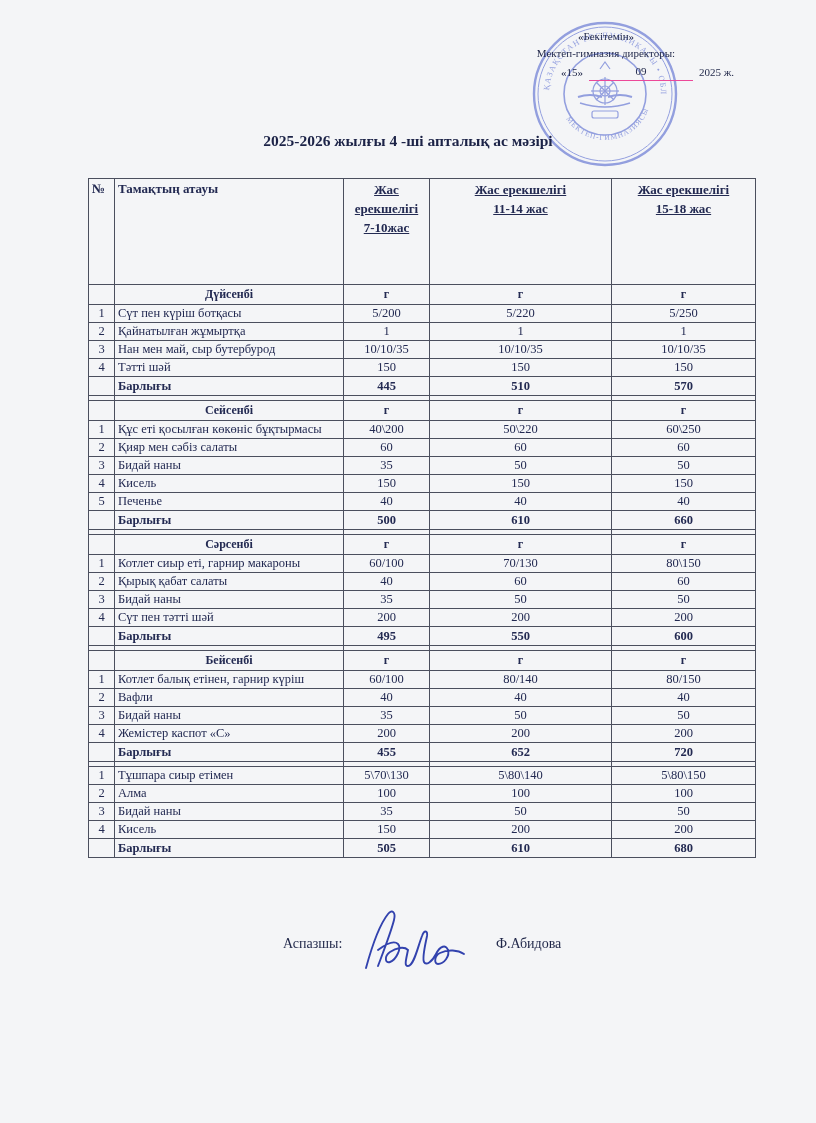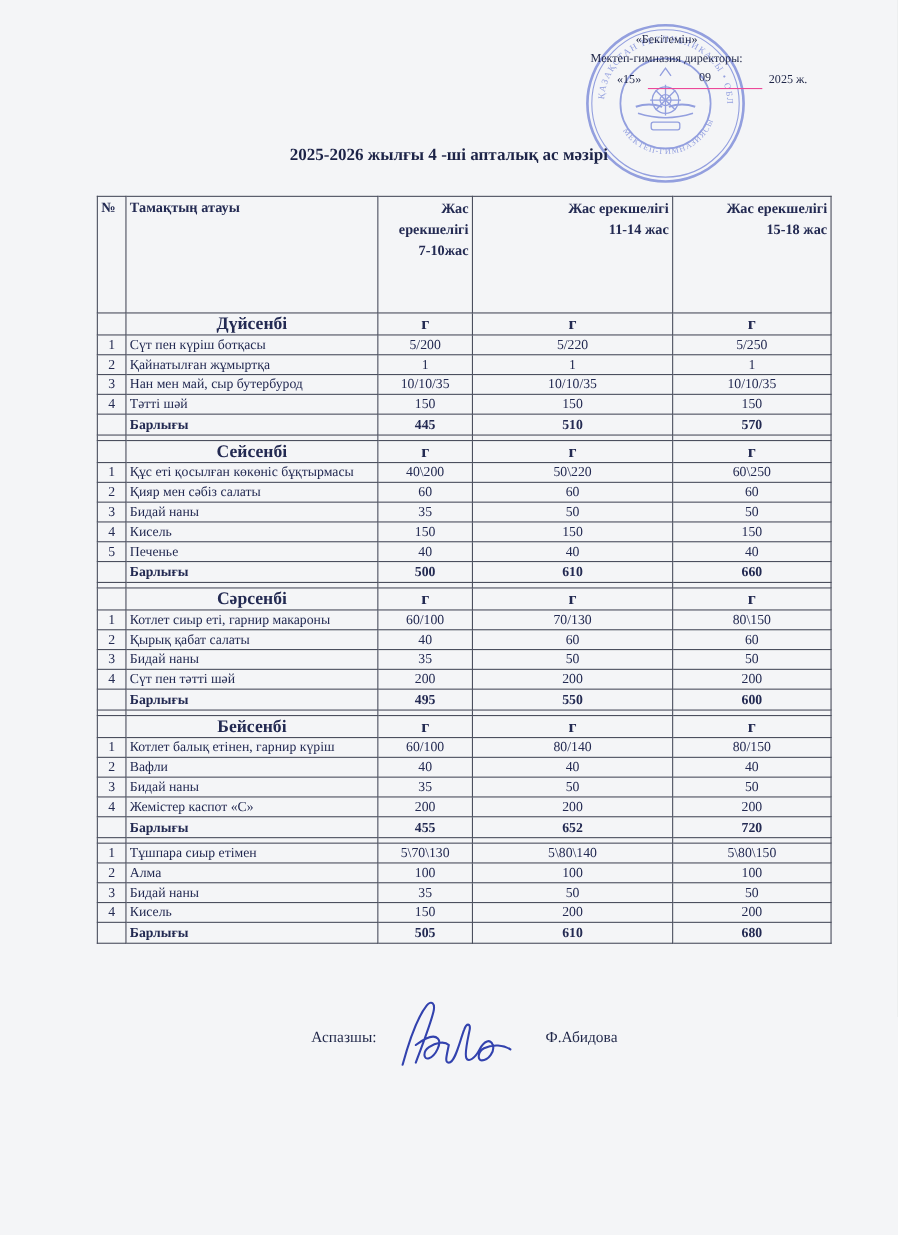--- a/index.html
+++ b/index.html
@@ -27,25 +27,25 @@
     position:absolute; left:75px; top:130px; width:666px;
     text-align:center; font-weight:bold; font-size:15.5px; line-height:1.45; color:#1c2347;
   }
   
   .menu-table-wrap{position:absolute; left:88px; top:178px; width:667px;}
   table.menu{border-collapse:collapse; table-layout:fixed; width:667px; font-size:12.5px; color:#232a52;}
   table.menu td, table.menu th{border:1px solid #4b4f5e; padding:0 3px; overflow:hidden;}
   table.menu thead th{vertical-align:top; padding-top:2px; font-weight:bold; font-size:13px; height:103px;}
   th.h-num{text-align:left; padding-left:4px;}
   th.h-name{text-align:left; padding-left:6px;}
-  th.h-age{text-align:right; white-space:pre-line; line-height:1.45;}
+  th.h-age{text-align:center; white-space:pre-line; line-height:1.45;text-decoration:underline;}
   td.c-num{text-align:center; height:17px;}
   td.c-name{text-align:left; padding-left:6px; line-height:1.3; padding-top:1px; padding-bottom:1px;}
   td.c-val{text-align:center;}
-  tr.day-row td{font-weight:bold; font-size:16px; height:19px;}
+  tr.day-row td{font-weight:bold; font-size:12px; height:19px;}
   tr.day-row td.c-day{text-align:center;}
   tr.total-row td{font-weight:bold; height:18px;}
   tr.gap-row td{height:4px; padding:0;}
   
   .footer{position:absolute; left:0; top:928px; width:816px; height:70px; font-size:14px; color:#1f2648;padding-left:20px;}
   .footer .cook-label{position:absolute; left:283px; top:8px;}
   .footer .cook-name{position:absolute; left:496px; top:8px;}
   .sig-cook{position:absolute; left:348px; top:-22px;}
 </style>
 </head>

